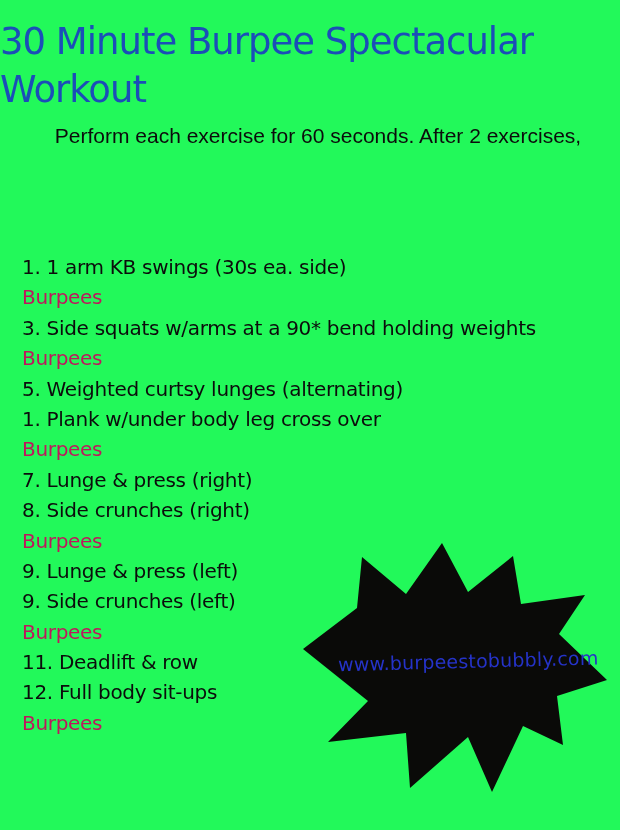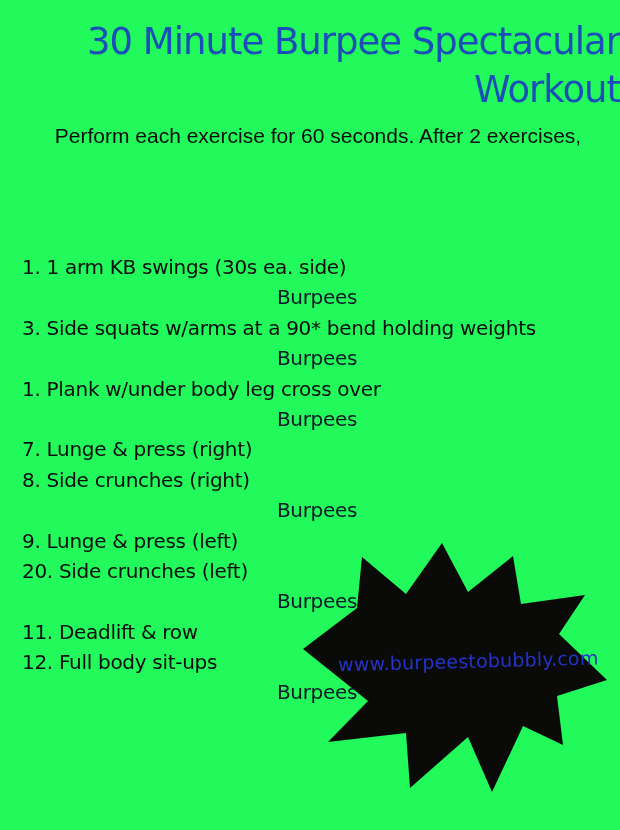--- a/index.html
+++ b/index.html
@@ -19,21 +19,21 @@
     left: 0; top: 0;
     width: 620px; height: 830px;
     background: #22f95a;
   }
   
   .title {
     position: absolute;
     top: 18px;
     left: 0;
     width: 620px;
-    text-align: right;
+    text-align: left;
     color: #1b4eb8;
     font-family: "DejaVu Sans", sans-serif;
     font-size: 37px;
     line-height: 48px;
     font-weight: 500;
     letter-spacing: -1px;
     white-space: nowrap;
   }
   
   .intro {
@@ -57,21 +57,21 @@
     width: 590px;
     font-family: "DejaVu Sans", sans-serif;
     font-size: 20px;
     line-height: 30.4px;
     color: #0c0c0c;
     letter-spacing: -0.3px;
     white-space: nowrap;
     z-index: 2;
   }
   .item { height: 30.4px; }
-  .burpees-line { color: #0f172a; text-align: center; }
+  .burpees-line { color: #be185d; }
   
   .burst-svg {
     position: absolute;
     left: 0; top: 0;
     width: 620px; height: 830px;
     z-index: 1;
     pointer-events: none;
   }
   .badge-url {
     position: absolute;
@@ -100,27 +100,28 @@
 
   <div class="intro">
     <div>Perform each exercise for 60 seconds. After 2 exercises,</div>
   </div>
 
   <div class="list">
     <div class="item exercise">1. 1 arm KB swings (30s ea. side)</div>
     <div class="item burpees-line">Burpees</div>
     <div class="item exercise">3. Side squats w/arms at a 90* bend holding weights</div>
     <div class="item burpees-line">Burpees</div>
+    <div class="item exercise">5. Weighted curtsy lunges (alternating)</div>
     <div class="item exercise">1. Plank w/under body leg cross over</div>
     <div class="item burpees-line">Burpees</div>
     <div class="item exercise">7. Lunge &amp; press (right)</div>
     <div class="item exercise">8. Side crunches (right)</div>
     <div class="item burpees-line">Burpees</div>
     <div class="item exercise">9. Lunge &amp; press (left)</div>
-    <div class="item exercise">20. Side crunches (left)</div>
+    <div class="item exercise">9. Side crunches (left)</div>
     <div class="item burpees-line">Burpees</div>
     <div class="item exercise">11. Deadlift &amp; row</div>
     <div class="item exercise">12. Full body sit-ups</div>
     <div class="item burpees-line">Burpees</div>
   </div>
 
   <svg class="burst-svg" viewBox="0 0 620 830" xmlns="http://www.w3.org/2000/svg">
     <polygon fill="#0a0a08" points="362,557 406,594 442,543 468,592 513,556 521,604 585,595 559,634 607,680 557,696 563,745 523,726 492,792 468,737 410,788 406,733 328,742 368,701 303,649 357,608"></polygon>
   </svg>
 

